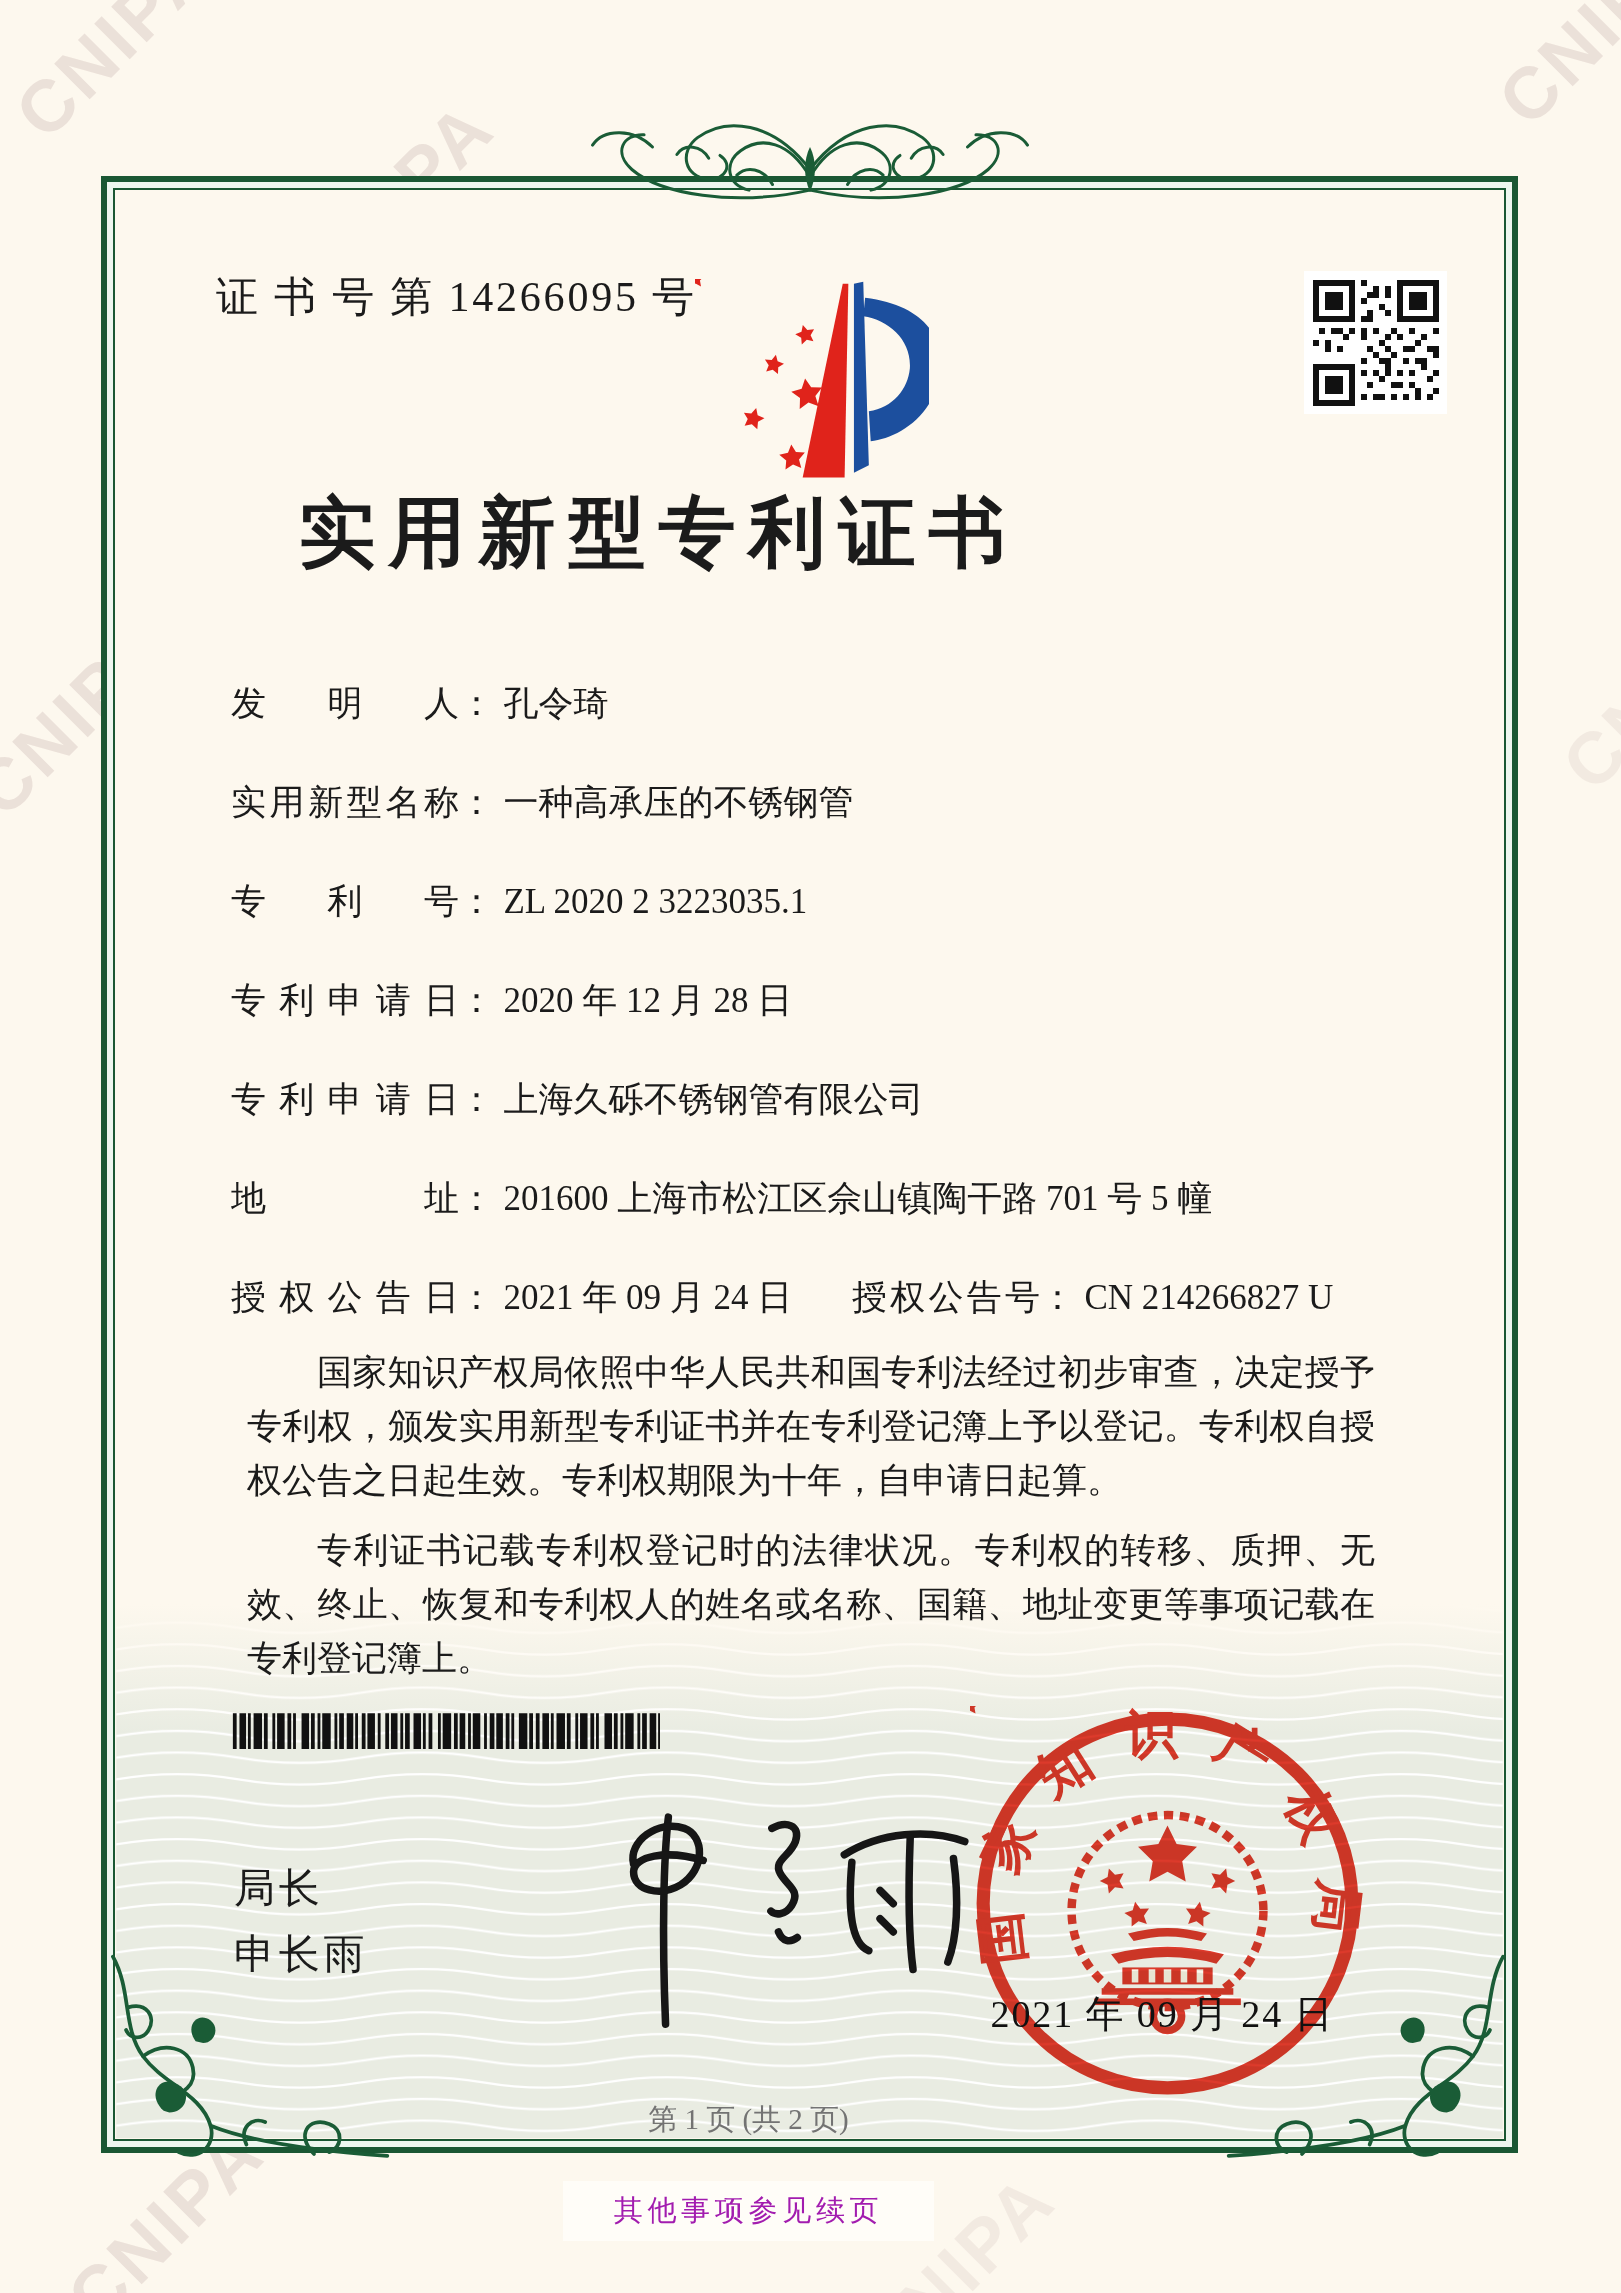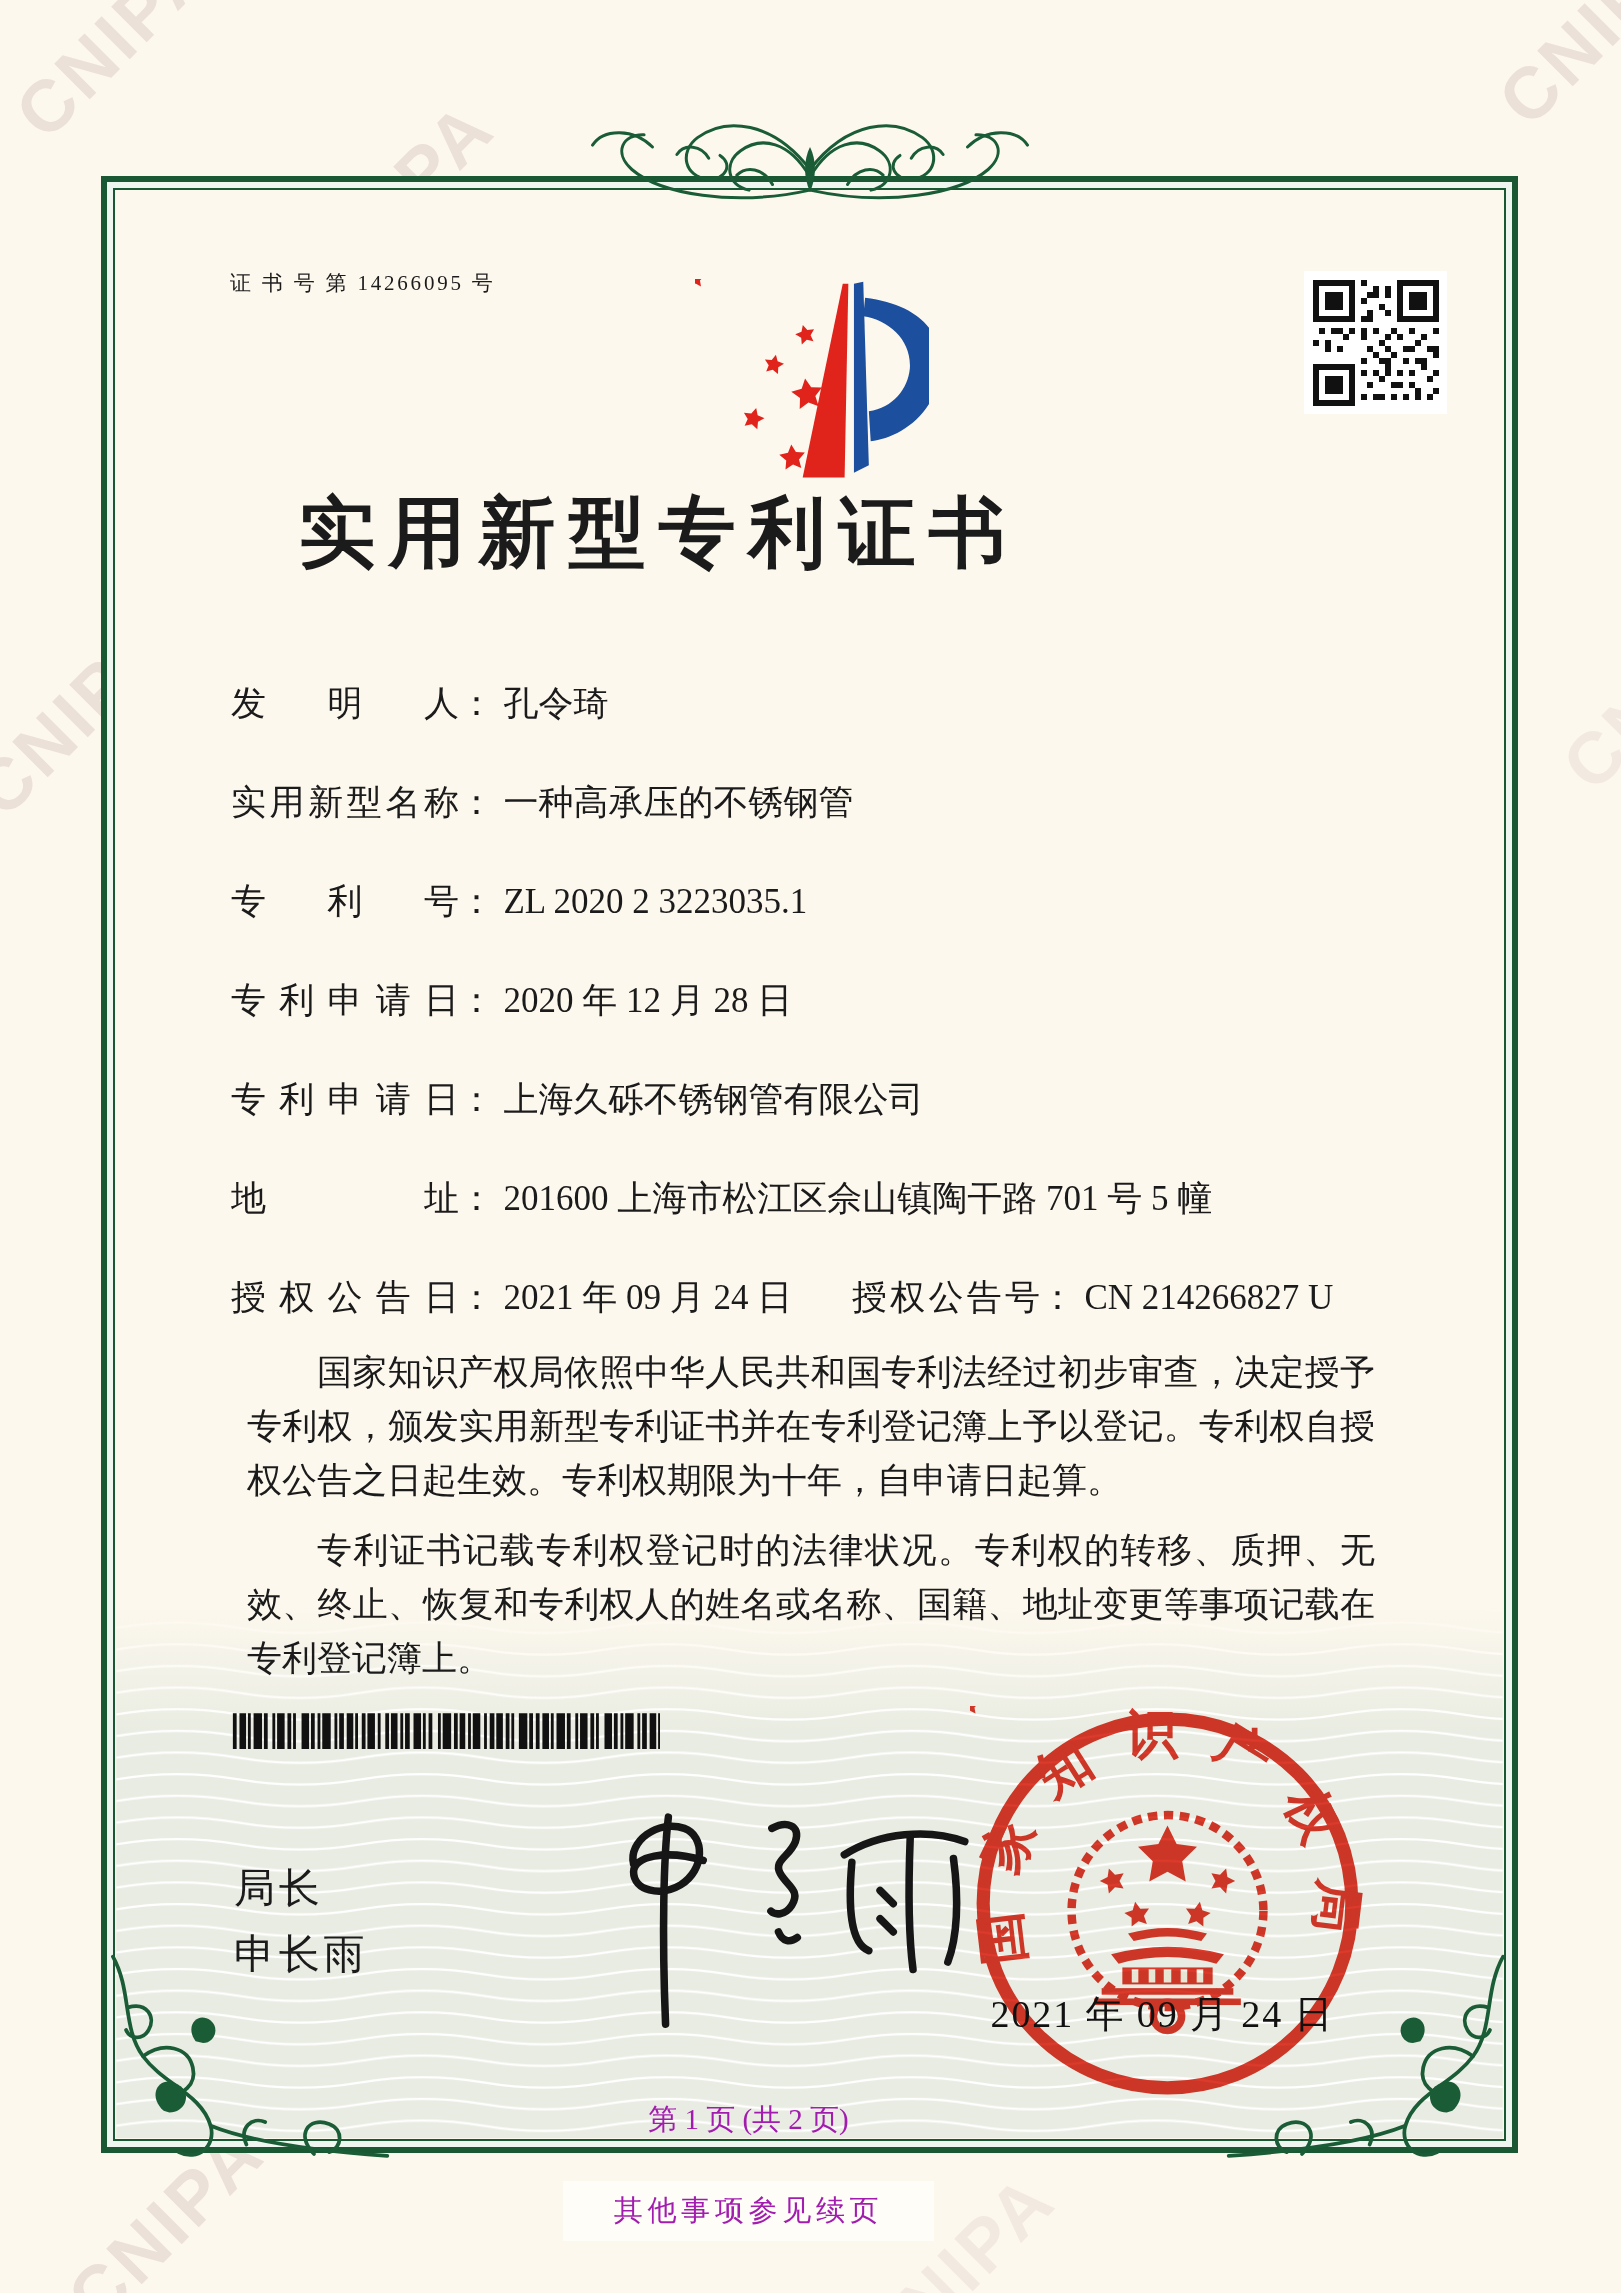--- a/index.html
+++ b/index.html
@@ -19,21 +19,21 @@
   
   .waves{position:absolute;left:116px;top:1593px;width:1387px;height:545px;z-index:3;}
   .waves-fade{position:absolute;left:116px;top:1593px;width:1387px;height:141px;z-index:4;
     background:linear-gradient(#fdf8ee 8%,rgba(253,248,238,0));}
   
   .ornament-top{position:absolute;left:490px;top:102px;z-index:5;}
   .flourish{position:absolute;z-index:5;}
   .flourish.bl{left:105px;top:1951px;}
   .flourish.br{left:1217px;top:1951px;transform:scaleX(-1);}
   
-  .cert-no{position:absolute;left:230px;top:269px;font-size:21px;letter-spacing:2.8px;z-index:6;text-align:center;}
+  .cert-no{position:absolute;left:216px;top:269px;font-size:42px;letter-spacing:2.8px;z-index:6;text-align:center;}
   .logo{position:absolute;left:695px;top:279px;z-index:6;}
   .qr{position:absolute;left:1304px;top:271px;width:143px;height:143px;background:#fff;
       padding:0;z-index:6;display:flex;align-items:center;justify-content:center;}
   .doc-title{position:absolute;left:0;top:482px;width:1317px;text-align:center;
       font-size:77px;font-weight:700;letter-spacing:13px;z-index:6;}
   
   .fields{position:absolute;left:231px;top:680px;width:1168px;z-index:6;font-size:35px;}
   .f-row{height:99px;position:relative;white-space:nowrap;}
   .f-label{display:inline-block;width:228px;text-align:justify;text-align-last:justify;
       -moz-text-align-last:justify;text-justify:inter-character;vertical-align:top;}
@@ -49,21 +49,21 @@
   
   .sig-title{position:absolute;left:234px;top:1861px;font-size:41px;z-index:6;letter-spacing:3.8px;}
   .sig-name{position:absolute;left:234px;top:1927px;font-size:41px;z-index:6;letter-spacing:3.8px;}
   .signature{position:absolute;left:579px;top:1800px;z-index:6;}
   
   .seal{position:absolute;left:970px;top:1706px;z-index:7;opacity:.93;mix-blend-mode:multiply;}
   .seal-date{position:absolute;left:979px;top:1989px;width:367px;text-align:center;
       font-size:38px;letter-spacing:1.9px;color:#111;z-index:8;}
   
   .page-info{position:absolute;left:560px;top:2100px;width:377px;text-align:center;
-      font-size:29px;z-index:6;color:#a21caf;}
+      font-size:29px;z-index:6;color:#737373;}
   .note-strip{position:absolute;left:563px;top:2181px;width:371px;height:60px;background:#fffdf8;
       z-index:6;display:flex;align-items:center;justify-content:center;}
   .note-strip span{font-size:29px;letter-spacing:4.7px;color:#a21caf;}
 </style>
 </head>
 <body>
 
 <div class="page">
 
   <div class="wm" style="left:-7.5px;top:-1.9px;"><span>CNIPA</span></div>

